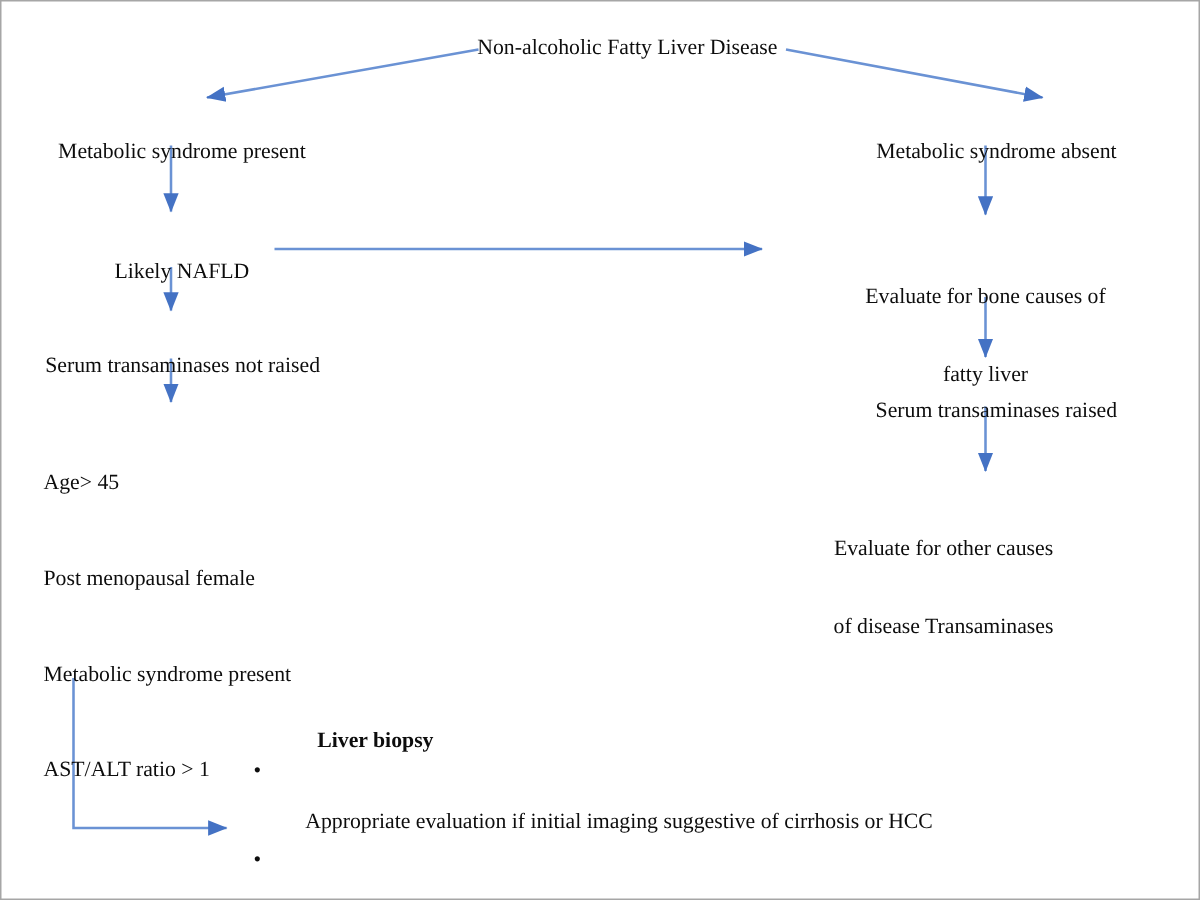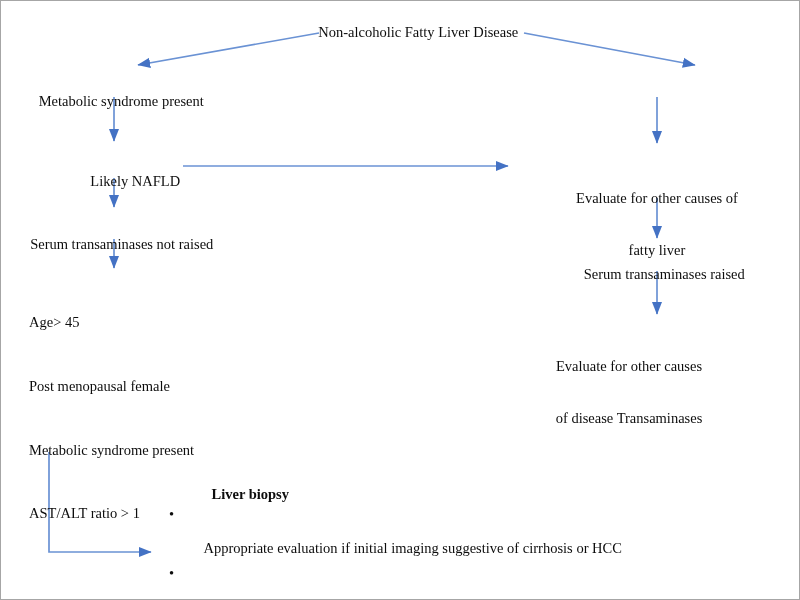--- a/index.html
+++ b/index.html
@@ -90,31 +90,34 @@
   </svg>
 
   <div class="node center" style="left:250px; top:6px; width:320px;">
     <span>Non-alcoholic Fatty Liver Disease</span>
   </div>
 
   <div class="node center" style="left:13px; top:75px; width:200px;">
     <span>Metabolic syndrome present</span>
   </div>
 
-  <div class="node center" style="left:67px; top:155px; width:120px;text-align:center;">
+  <div class="node center" style="left:53px; top:155px; width:120px;text-align:center;">
     <span>Likely NAFLD</span>
   </div>
 
   <div class="node center" style="left:6px; top:218px; width:215px;">
     <span>Serum transaminases not raised</span>
   </div>
 
+  <div class="node center" style="left:556px; top:75px; width:200px;">
+    <span>Metabolic syndrome absent</span>
+  </div>
 
   <div class="node center" style="left:536px; top:155px; width:240px;">
-    <div>Evaluate for other causes of</div>
+    <div>Evaluate for bone causes of</div>
     <div>fatty liver</div>
   </div>
 
   <div class="node center" style="left:541px; top:248px; width:230px;">
     <span>Serum transaminases raised</span>
   </div>
 
   <div class="node center" style="left:508px; top:323px; width:240px;">
     <div>Evaluate for other causes</div>
     <div>of disease Transaminases</div>

